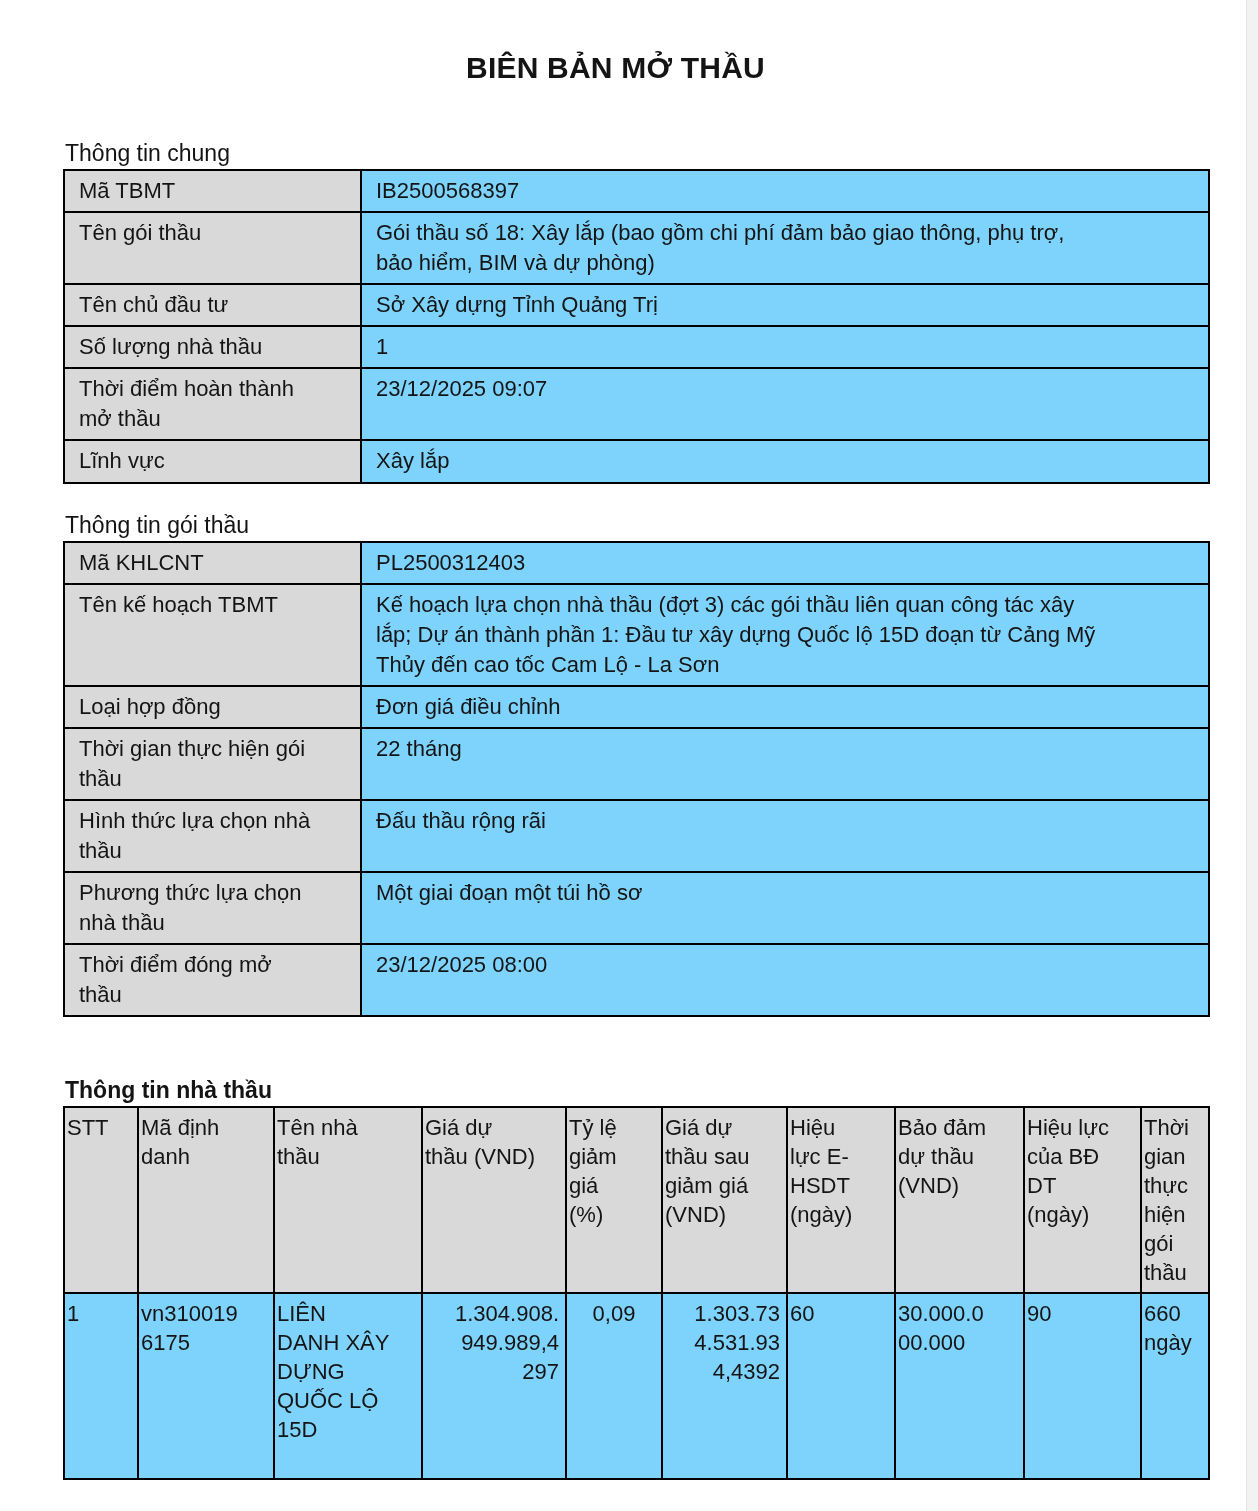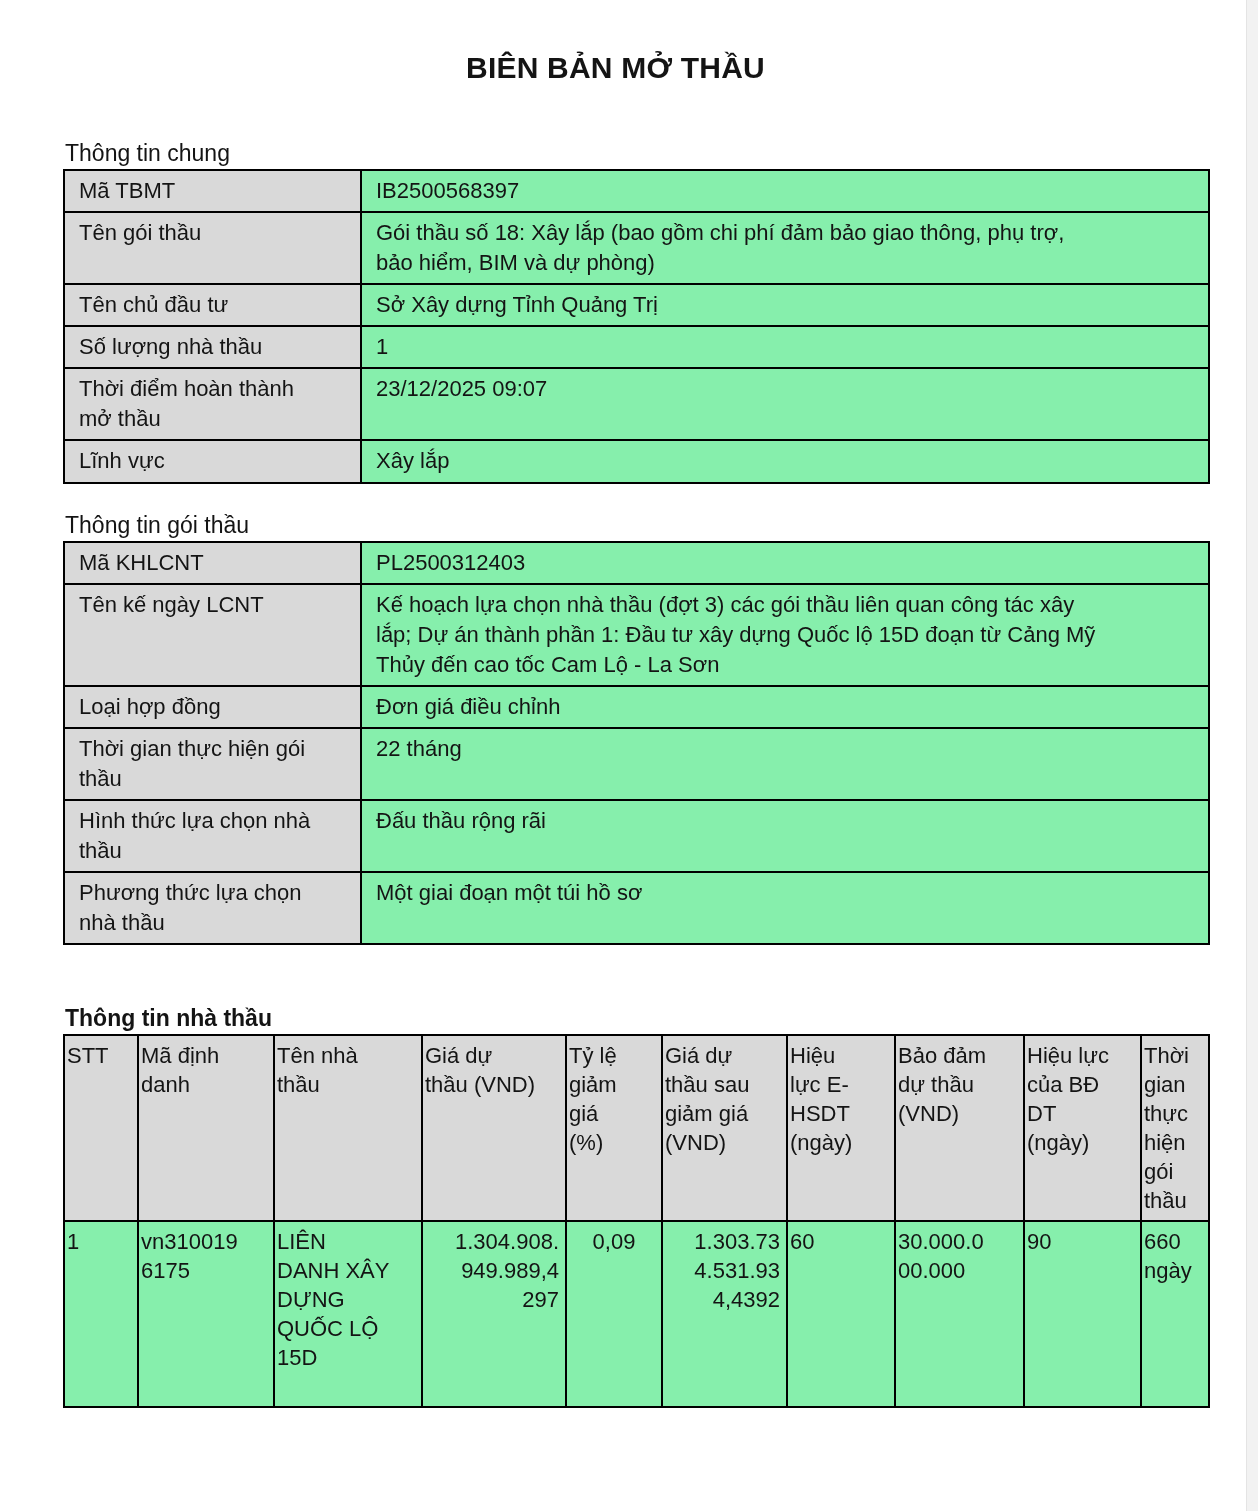--- a/index.html
+++ b/index.html
@@ -40,21 +40,21 @@
   td {
     border: 2px solid #000000;
     vertical-align: top;
     font-size: 22px;
     line-height: 30px;
     padding: 5px 14px;
     white-space: pre-line;
     overflow: hidden;
   }
   td.label { background: #d9d9d9; }
-  td.value { background: #86efac; margin-left: 29px; }
+  td.value { background: #7dd3fc; margin-left: 29px; }
 
   
   .kv col.c-label { width: 297px; }
   .kv col.c-value { width: 848px; }
   tr.h42 { height: 42px; }
   tr.h43 { height: 43px; }
   tr.h70 { height: 70px; }
   tr.h72 { height: 72px; }
   tr.h94 { height: 94px; }
 
@@ -124,21 +124,21 @@
     <colgroup>
         <col class="c-label">
         <col class="c-value">
       </colgroup>
     <tbody>
         <tr class="h42">
       <td class="label">Mã KHLCNT</td>
       <td class="value">PL2500312403</td>
     </tr>
     <tr class="h94">
-      <td class="label">Tên kế ngày LCNT</td>
+      <td class="label">Tên kế hoạch TBMT</td>
       <td class="value">Kế hoạch lựa chọn nhà thầu (đợt 3) các gói thầu liên quan công tác xây
 lắp; Dự án thành phần 1: Đầu tư xây dựng Quốc lộ 15D đoạn từ Cảng Mỹ
 Thủy đến cao tốc Cam Lộ - La Sơn</td>
     </tr>
     <tr class="h42">
       <td class="label">Loại hợp đồng</td>
       <td class="value">Đơn giá điều chỉnh</td>
     </tr>
     <tr class="h72">
       <td class="label">Thời gian thực hiện gói
@@ -147,20 +147,25 @@
     </tr>
     <tr class="h72">
       <td class="label">Hình thức lựa chọn nhà
 thầu</td>
       <td class="value">Đấu thầu rộng rãi</td>
     </tr>
     <tr class="h72">
       <td class="label">Phương thức lựa chọn
 nhà thầu</td>
       <td class="value">Một giai đoạn một túi hồ sơ</td>
+    </tr>
+    <tr class="h72">
+      <td class="label">Thời điểm đóng mở
+thầu</td>
+      <td class="value">23/12/2025 08:00</td>
     </tr>
   </tbody>
     </table>
 
   <div class="section-heading sh-3">Thông tin nhà thầu</div>
   <table class="grid">
     <colgroup>
       <col style="width:74px">
         <col style="width:136px">
         <col style="width:148px">

